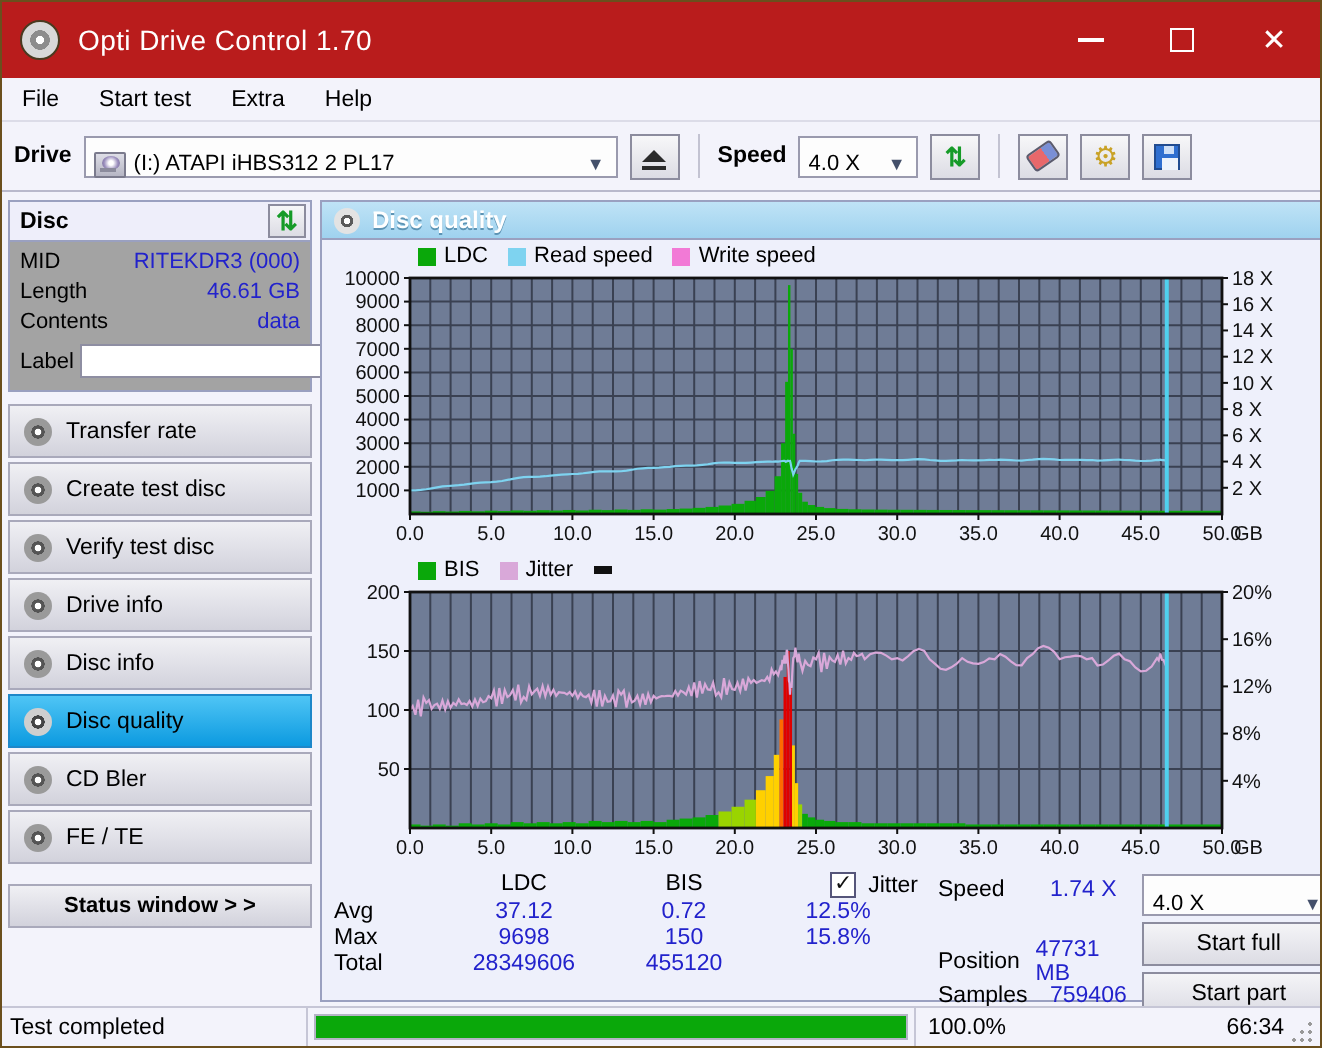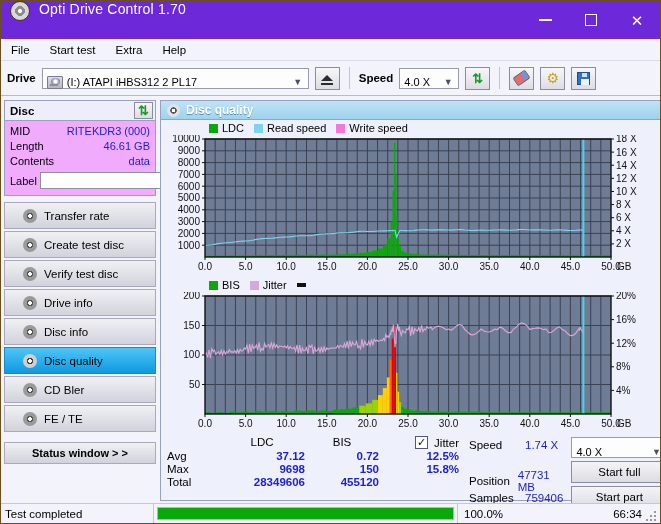--- a/index.html
+++ b/index.html
@@ -13,21 +13,21 @@
   }
   #app {
     position: relative; width: 661px; height: 524px;
     background: #f3f3fb;
     border: 1px solid #6b4f1d;
     overflow: hidden;
   }
 
   
   #titlebar {
-    height: 38px; background: #6d28d9; display: flex; align-items: flex-start;
+    height: 38px; background: #b91c1c; display: flex; align-items: center;
     position: relative;
   }
   #app-icon {
     width: 20px; height: 20px; margin-left: 9px; border-radius: 50%;
     background: radial-gradient(circle at 50% 50%, #ffffff 0 16%, #8d8d8d 17% 38%, #d8d8d8 39% 72%, #6a6a6a 73% 100%);
     border: 1px solid #4a3a20; flex: 0 0 auto;
   }
   #app-title {
     color: #ffffff; font-size: 14px; margin-left: 9px; letter-spacing: .2px;
   }
@@ -89,21 +89,21 @@
   .gear-g { color:#c9a227; font-size:14px; line-height:1; }
   .save-g { width:13px;height:13px;background:#2f6fd0;border:1px solid #214c90;position:relative;}
   .save-g::after{content:"";position:absolute;left:2.5px;top:6px;width:8px;height:6px;background:#eef3fb;}
   .save-g::before{content:"";position:absolute;left:4px;top:0px;width:5px;height:4px;background:#cfe0f7;}
 
   
   #body { display: flex; height: 408px; }
 
   
   #sidebar { width: 158px; flex: 0 0 158px; padding: 4px 3px 0 3px; background:#f3f3fb; }
-  #disc-panel { border:1px solid #9aa0c0; background:#f0abfc; }
+  #disc-panel { border:1px solid #9aa0c0; background:#a3a3a3; }
   #disc-head {
     height: 20px; display:flex; align-items:center; justify-content:space-between;
     padding: 0 2px 0 5px; border-bottom:1px solid #9aa0c0; background:#eeeefa;
   }
   #disc-head .t { font-weight:bold; font-size:11.5px; }
   .mini-btn {
     width:19px;height:17px;background:linear-gradient(#f6f6f8,#dcdce4);
     border:1px solid #8c8c9e; display:flex;align-items:center;justify-content:center;
   }
   .disc-rows { padding: 2px 5px 4px 5px; }
@@ -115,21 +115,21 @@
   #label-input { flex:1; height:17px; background:#fff; border:1px solid #8e8ea2; }
   .disc-ico-btn { width:19px;height:19px;background:linear-gradient(#f6f6f8,#dcdce4);border:1px solid #8c8c9e;
     display:flex;align-items:center;justify-content:center;}
   .cd-g { width:13px;height:13px;border-radius:50%;
     background: radial-gradient(circle at 50% 50%, #fff 0 18%, #b9b96b 19% 40%, #eaea9a 41% 78%, #b0b060 79% 100%);
     border:1px solid #8a8a55; }
 
   .navlist { margin-top: 6px; }
   .navbtn {
     height: 27px; margin-bottom: 2px; display:flex; align-items:center; gap:7px;
-    padding-left: 18px; border:1px solid #a9a9bb;
+    padding-left: 7px; border:1px solid #a9a9bb;
     background: linear-gradient(#f0f0f4,#d2d2dc); font-size:11.5px; color:#000;
   }
   .navbtn.active {
     background: linear-gradient(#4fc5f5,#0c9ae0); border:1px solid #1e87c9; color:#000;
   }
   .nav-ico { width:14px;height:14px;border-radius:50%;
     background: radial-gradient(circle at 50% 50%, #fff 0 17%, #555 18% 33%, #9a9a9a 34% 75%, #4a4a4a 76% 100%);
     flex:0 0 auto; position:relative;}
   .navbtn.active .nav-ico { background: radial-gradient(circle at 50% 50%, #fff 0 17%, #444 18% 33%, #cfcfcf 34% 75%, #3c3c3c 76% 100%); }
   #status-win-btn {
@@ -156,21 +156,21 @@
 
   .chart-wrap { position: relative; }
   svg.chart { display:block; }
 
   
   #stats { display:flex; padding: 4px 6px 0 6px; }
   #stats-left { width: 292px; position: relative; }
   .st-grid { display:grid; grid-template-columns: 52px 86px 74px 80px; font-size:11.5px; row-gap:1px; }
   .st-h { text-align:center; color:#000; }
   .st-k { color:#000; }
-  .st-v { text-align:right; color:#2222cc;font-weight:bold; }
+  .st-v { text-align:center; color:#2222cc; }
   .chk-wrap { display:flex; align-items:center; gap:6px; justify-content:flex-end; }
   .chk { width:13px;height:13px;border:1px solid #55557a;background:#fff;display:flex;align-items:center;justify-content:center;
     font-size:11px;color:#111;line-height:1;}
   #stats-right { flex:1; display:flex; gap:8px; padding-left: 10px; }
   .sr-labels { font-size:11.5px; }
   .sr-row { display:flex; height:17px; align-items:center; }
   .sr-k { width:56px; color:#000; }
   .sr-v { color:#2222cc; }
   .sr-btns { width: 96px; display:flex; flex-direction:column; gap:3px; padding-top:1px; }
   .pbtn {

